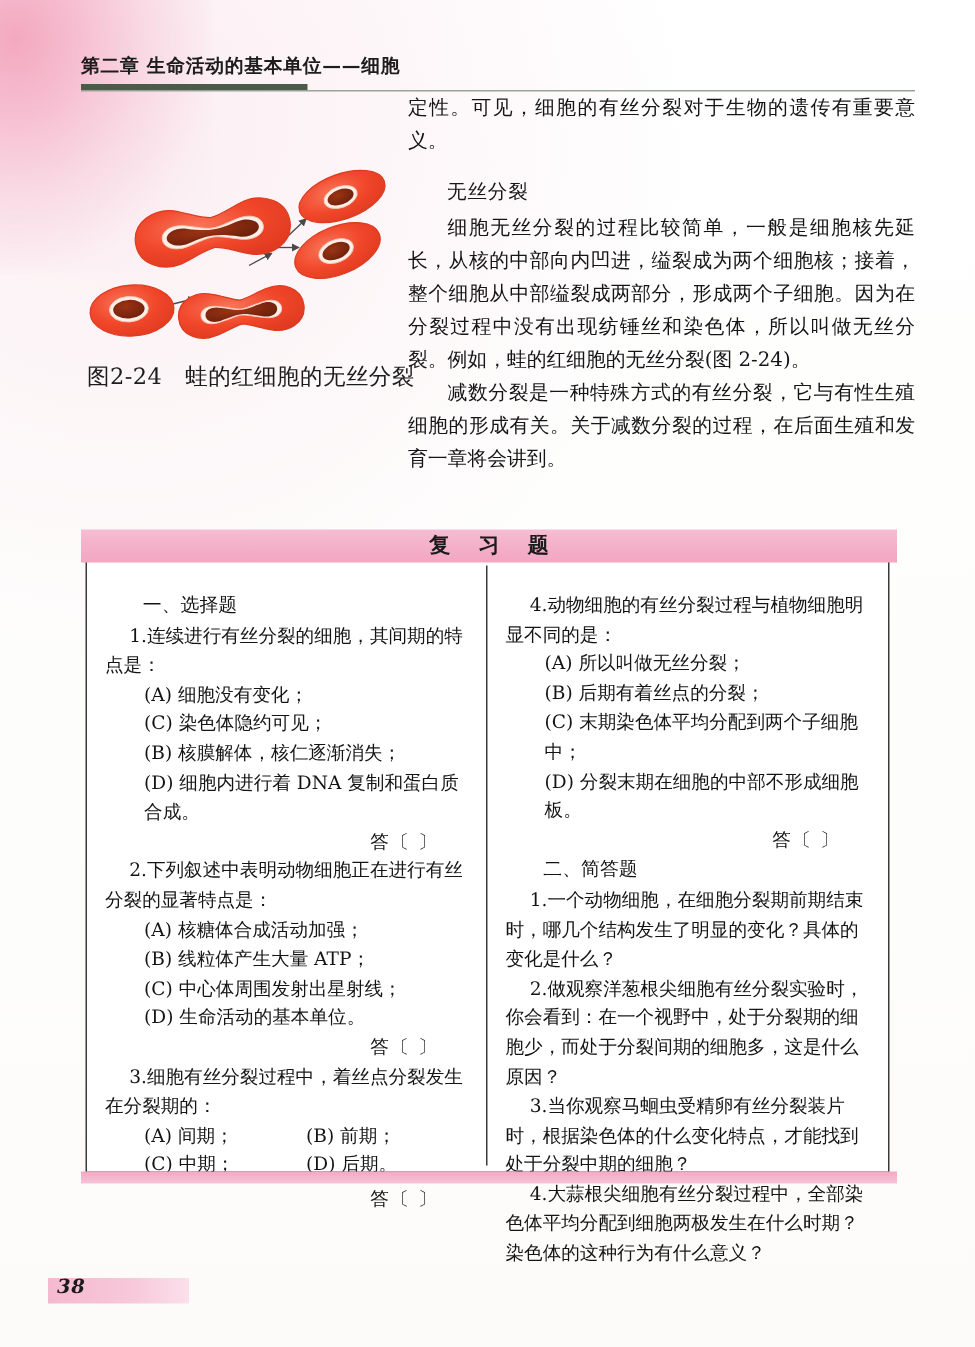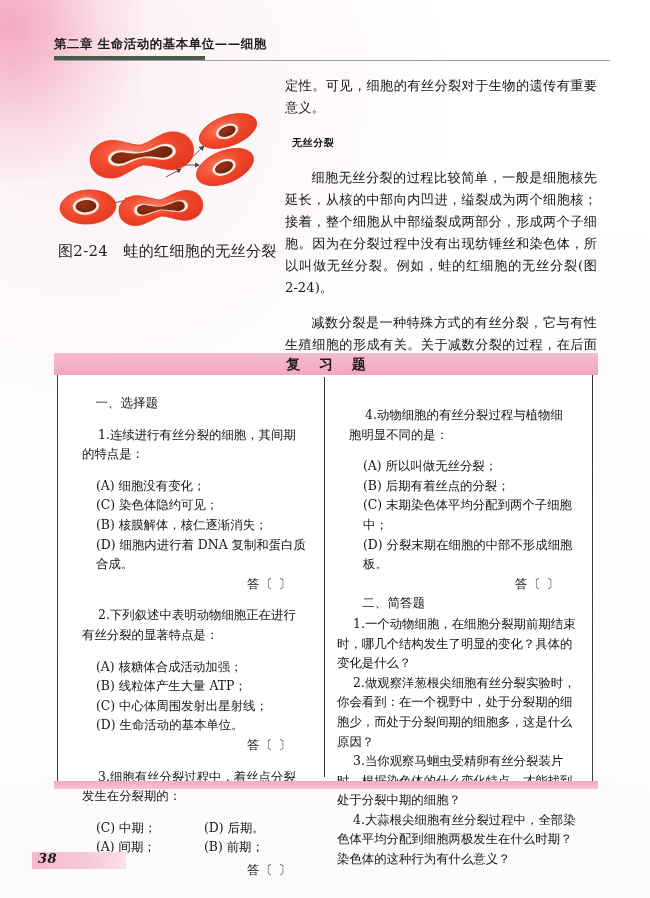--- a/index.html
+++ b/index.html
@@ -79,28 +79,28 @@
     position: absolute;
     left: 272px;
     top: 62px;
     width: 338px;
     font-size: 13.2px;
     line-height: 22px;
     text-align: justify;
     color: #151515;
   }
   .bodytext p {
-    margin: 13px;
+    margin: 0;
     text-indent: 2em;
   }
   .bodytext p.noindent { text-indent: 0; }
   .subhead {
     margin: 12px 0 2px 0;
-    font-size: 10px;
-    font-weight: bold;
+    font-size: 13px;
+    font-weight: normal;
     text-indent: 2em;
     letter-spacing: 0.6px;
   }
 
   
   .figure {
     position: absolute;
     left: 58px;
     top: 108px;
     width: 208px;
@@ -177,21 +177,21 @@
     color: #141414;
   }
   .col-left { border-right: 1.2px solid #3a3a3a; }
   .q-sec {
     text-indent: 2em;
     font-size: 12.6px;
     margin: 0 0 1px 0;
   }
   .q-stem {
     text-indent: 1.3em;
-    margin: 12px;
+    margin: 0;
   }
   .q-opt {
     text-indent: 0;
     margin: 0;
     padding-left: 2.1em;
   }
   .q-opts-2col {
     display: flex;
     padding-left: 2.1em;
   }
@@ -327,26 +327,26 @@
 
         <p class="q-stem">2.下列叙述中表明动物细胞正在进行有丝分裂的显著特点是：</p>
         <p class="q-opt">(A) 核糖体合成活动加强；</p>
         <p class="q-opt">(B) 线粒体产生大量 ATP；</p>
         <p class="q-opt">(C) 中心体周围发射出星射线；</p>
         <p class="q-opt">(D) 生命活动的基本单位。</p>
         <p class="answer">答〔      〕</p>
 
         <p class="q-stem">3.细胞有丝分裂过程中，着丝点分裂发生在分裂期的：</p>
         <div class="q-opts-2col">
+          <span>(A) 间期；</span>
+          <span>(B) 前期；</span>
+        </div>
+        <div class="q-opts-2col">
           <span>(C) 中期；</span>
           <span>(D) 后期。</span>
-        </div>
-        <div class="q-opts-2col">
-          <span>(A) 间期；</span>
-          <span>(B) 前期；</span>
         </div>
         <div class="spacer-sm"></div>
         <p class="answer">答〔      〕</p>
       </div>
 
       <div class="col col-right">
         <p class="q-stem">4.动物细胞的有丝分裂过程与植物细胞明显不同的是：</p>
         <p class="q-opt">(A) 所以叫做无丝分裂；</p>
         <p class="q-opt">(B) 后期有着丝点的分裂；</p>
         <p class="q-opt">(C) 末期染色体平均分配到两个子细胞中；</p>

